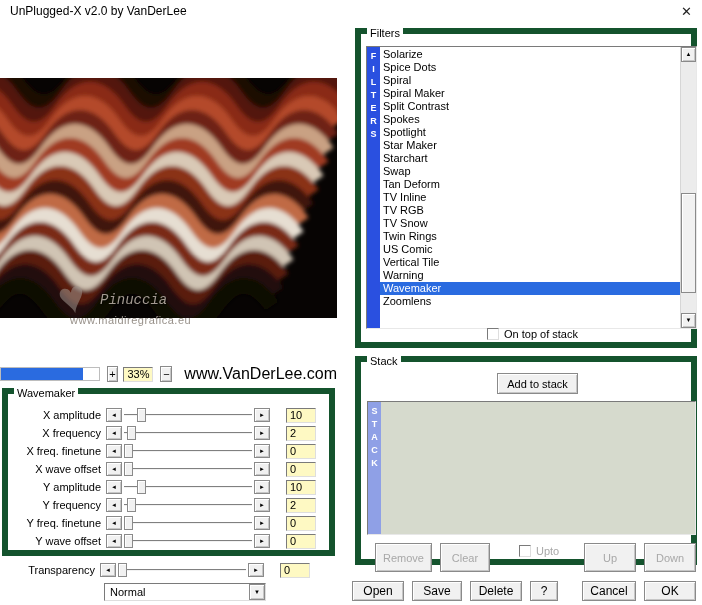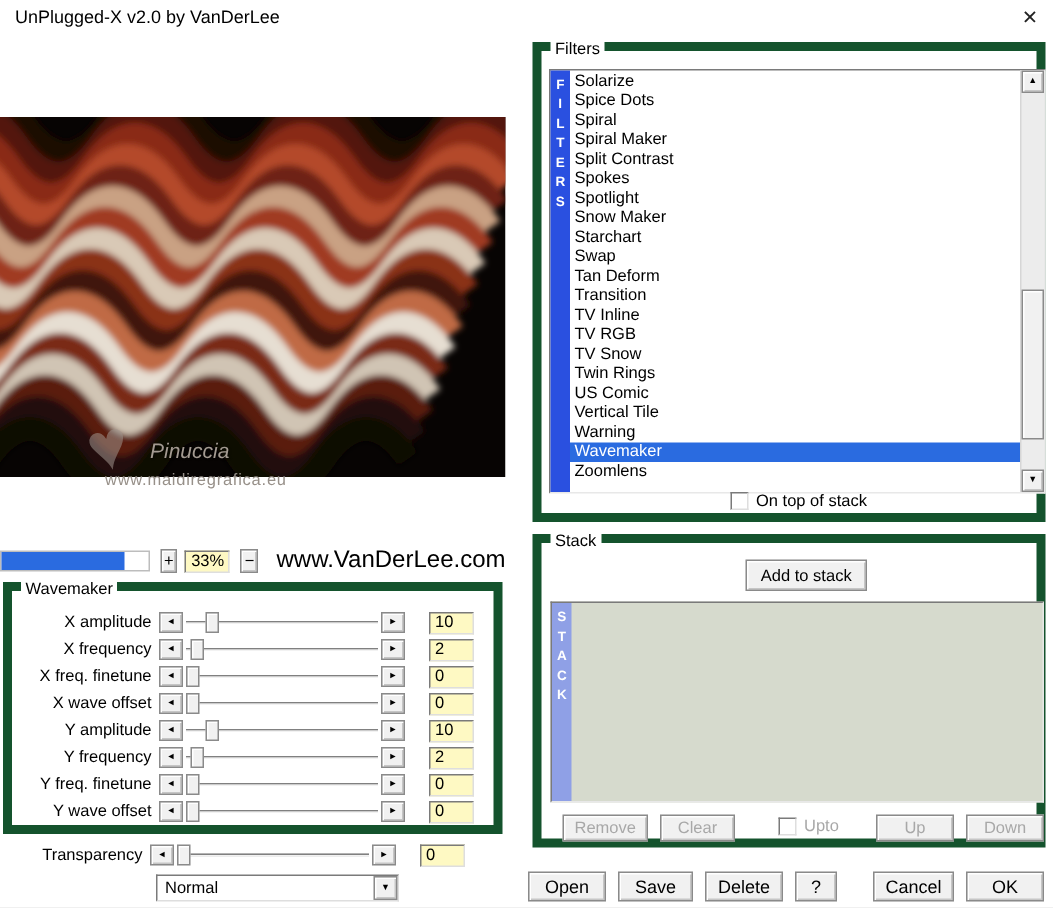--- a/index.html
+++ b/index.html
@@ -8,21 +8,21 @@
   #win{position:relative;width:702px;height:605px;background:#fff;outline:1px solid #c4c4c4;overflow:hidden;font-size:11px}
 
   
   .titlebar{position:absolute;left:0;top:0;width:702px;height:22px;display:flex;align-items:center;padding:0 10px;font-size:12px;background:#fff}
   .close{margin-left:auto;font-size:13px;color:#222;cursor:default}
 
   
   .preview{position:absolute;left:0;top:78px;width:337px;height:240px}
   .preview svg{display:block}
   .wm-heart{position:absolute;left:58px;top:196px;font-size:46px;color:rgba(160,150,142,.55);transform:rotate(-12deg);line-height:1}
-  .wm-name{position:absolute;left:100px;top:214px;font-family:Liberation Sans, sans-serif;font-style:italic;font-size:14px;color:#a39a91;text-shadow:1px 1px 1px rgba(0,0,0,.5)}
+  .wm-name{position:absolute;left:100px;top:214px;font-family:Liberation Mono, monospace;font-style:italic;font-size:14px;color:#a39a91;text-shadow:1px 1px 1px rgba(0,0,0,.5)}
   .wm-site{position:absolute;left:70px;top:236px;font-size:11px;color:#979089;letter-spacing:.5px}
 
   
   .zoomrow{position:absolute;left:0;top:366px;width:337px;height:16px;display:flex;align-items:center}
   .progress{width:140px;height:14px;border:1px solid #bdbdbd;background:#fff}
   .pfill{height:100%;background:var(--progress)}
   .btn{background:#f1f1f1;border:1px solid #8a8a8a;box-shadow:inset 1px 1px 0 #fff,inset -1px -1px 0 #c6c6c6;font-family:"Liberation Sans",sans-serif;font-size:11px;color:#000;text-align:center;padding:0}
   .sq{width:16px;height:16px;margin-left:7px;font-size:11px;line-height:13px}
   .valbox{background:#fef9c3;border:1px solid;border-color:#7a7a7a #dedede #dedede #7a7a7a;font-size:11px;padding:0 3px;height:15px;line-height:13px}
   .zoomv{width:36px;margin-left:5px}
@@ -63,21 +63,21 @@
   .ontop{position:absolute;left:487px;top:328px;display:flex;align-items:center;gap:5px}
   .checkbox{width:12px;height:12px;background:#fff;border:1px solid;border-color:#7a7a7a #dedede #dedede #7a7a7a;display:inline-block}
 
   
   #stack-group{left:355px;top:356px;width:342px;height:209px}
   .addbtn{position:absolute;left:136px;top:11px;width:81px;height:21px}
   .stackbox{position:absolute;left:6px;top:39px;width:329px;height:134px;border:1px solid;border-color:#7a7a7a #e8e8e8 #e8e8e8 #7a7a7a;background:var(--stack_bg);display:flex}
   .stack-bar{background:var(--stack_bar)}
   .stack-area{flex:1}
   .disabled{color:#a8a8a8}
-  .sb{position:absolute;top:181px;height:18px}
+  .sb{position:absolute;top:181px;height:29px}
   .b-remove{left:14px;width:57px}
   .b-clear{left:79px;width:50px}
   .upto{position:absolute;left:158px;top:183px;display:flex;align-items:center;gap:5px}
   .b-up{left:223px;width:52px}
   .b-down{left:283px;width:52px}
 
   
   .bb{position:absolute;top:581px;height:20px;font-size:12px}
   .b-open{left:352px;width:52px}
   .b-save{left:412px;width:50px}
@@ -252,25 +252,24 @@
 R
 S</div>
       <div class="items">
           <div class="fitem">Solarize</div>
           <div class="fitem">Spice Dots</div>
           <div class="fitem">Spiral</div>
           <div class="fitem">Spiral Maker</div>
           <div class="fitem">Split Contrast</div>
           <div class="fitem">Spokes</div>
           <div class="fitem">Spotlight</div>
-          <div class="fitem">Snow Maker</div>
+          <div class="fitem">Star Maker</div>
           <div class="fitem">Starchart</div>
           <div class="fitem">Swap</div>
           <div class="fitem">Tan Deform</div>
-          <div class="fitem">Transition</div>
           <div class="fitem">TV Inline</div>
           <div class="fitem">TV RGB</div>
           <div class="fitem">TV Snow</div>
           <div class="fitem">Twin Rings</div>
           <div class="fitem">US Comic</div>
           <div class="fitem">Vertical Tile</div>
           <div class="fitem">Warning</div>
           <div class="fitem selected">Wavemaker</div>
           <div class="fitem">Zoomlens</div>
         </div>

